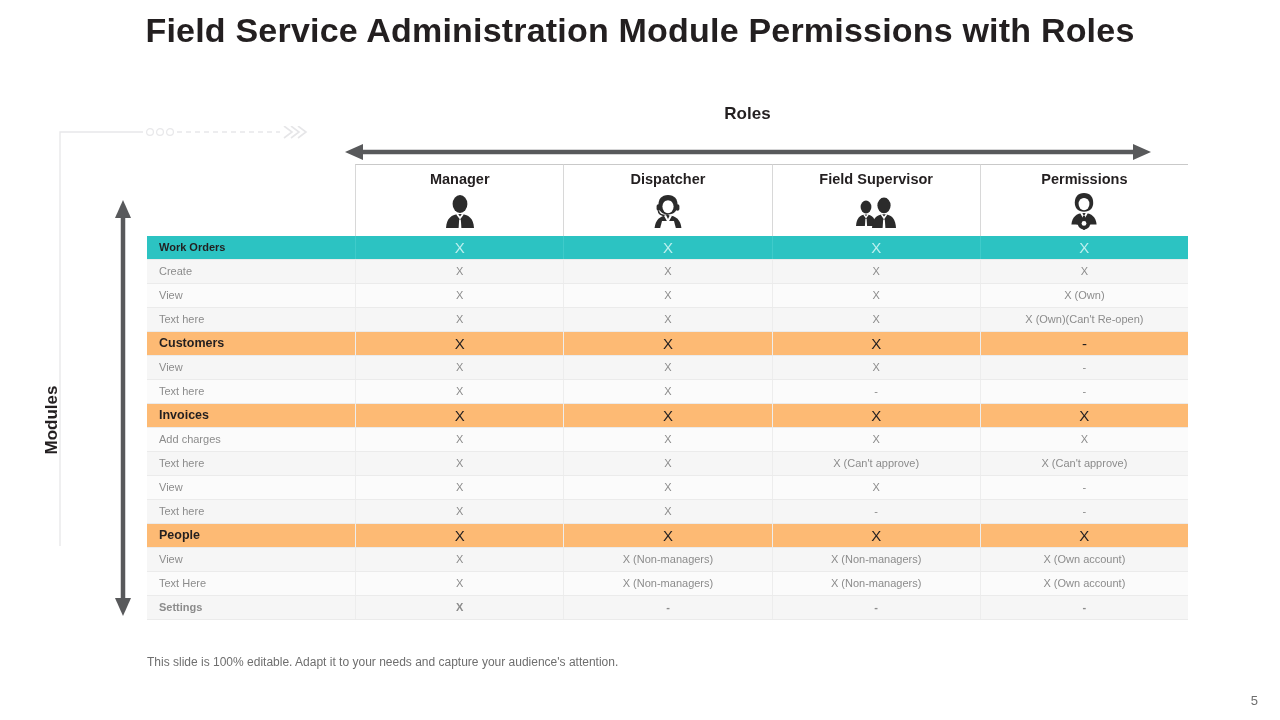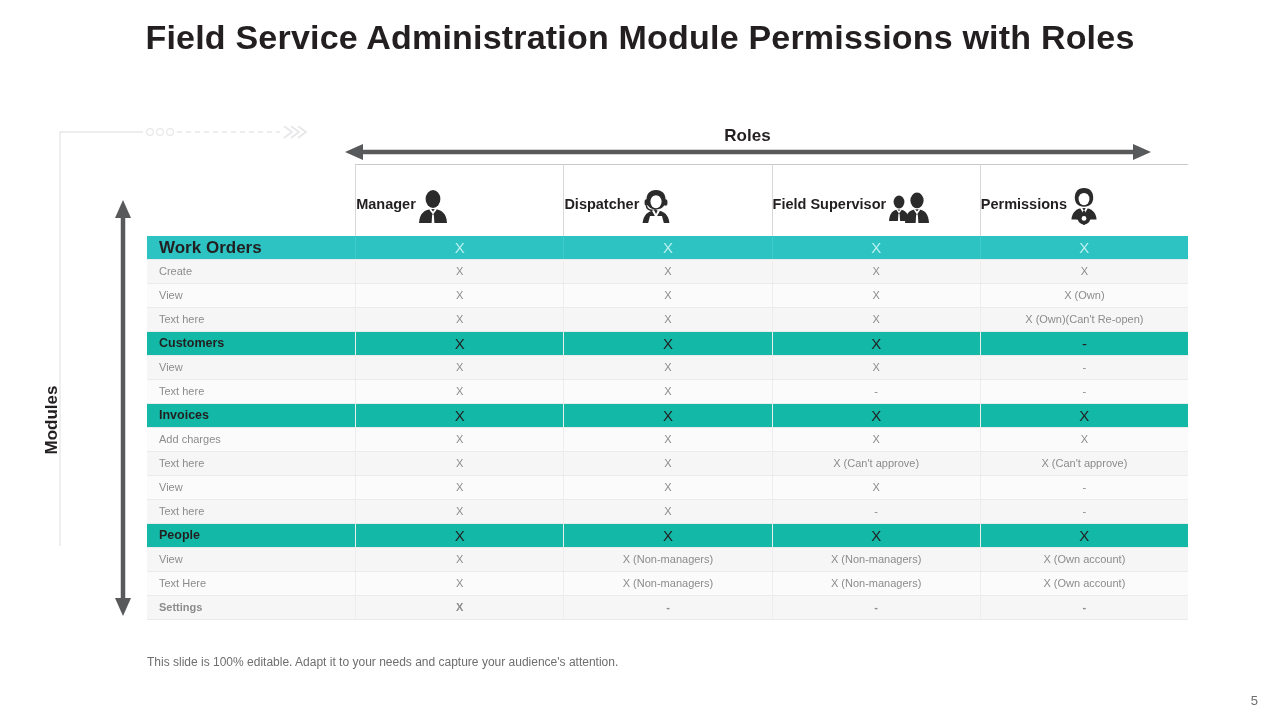--- a/index.html
+++ b/index.html
@@ -12,21 +12,21 @@
     background: #ffffff;
     font-family: "Liberation Sans", sans-serif;
     overflow: hidden;
     position: relative;
   }
 
   
   #slide-title {
     position: absolute;
     left: 0;
-    top: 18px;
+    top: 11px;
     width: 1280px;
     text-align: center;
     font-size: 34px;
     font-weight: bold;
     color: #231f20;
     letter-spacing: 0.2px;
     white-space: nowrap;
   }
 
   
@@ -36,21 +36,21 @@
     top: 126px;
     width: 255px;
     height: 420px;
     pointer-events: none;
   }
 
   
   #roles-label {
     position: absolute;
     left: 345px;
-    top: 126px;
+    top: 104px;
     width: 805px;
     text-align: center;
     font-size: 17px;
     font-weight: bold;
     color: #231f20;
   }
   #roles-arrow {
     position: absolute;
     left: 343px;
     top: 141px;
@@ -94,21 +94,21 @@
   #perm-table thead th {
     padding: 0;
     vertical-align: top;
   }
   .head-cell {
     height: 72px;
     border-left: 1px solid #d8d8d8;
     border-top: 1px solid #c9c9c9;
     box-sizing: border-box;
     display: flex;
-    flex-direction: row;
+    flex-direction: column;
     align-items: center;
     justify-content: flex-start;
     padding-top: 6px;
   }
   .head-cell.first { border-left: none; border-top: none; }
   .head-label {
     font-size: 14.5px;
     font-weight: bold;
     color: #231f20;
     white-space: nowrap;
@@ -121,21 +121,21 @@
     justify-content: center;
   }
 
   #perm-table tbody td {
     padding: 0;
     height: 23px;
     border-bottom: 1px solid #ebebeb;
     background: #fbfbfb;
   }
   #perm-table tbody tr:nth-child(even) td { background: #f6f6f6; }
-  #perm-table tbody tr.grp td { background: #14b8a6; }
+  #perm-table tbody tr.grp td { background: #fdba74; }
 
   .cell-inner {
     height: 23px;
     line-height: 23px;
     text-align: center;
     font-size: 11px;
     color: #8c8c8c;
     white-space: nowrap;
     overflow: hidden;
   }
@@ -153,21 +153,21 @@
   }
   tr.grp td.role .cell-inner {
     font-weight: normal;
     color: #231f20;
     font-size: 15px;
   }
 
   
   tr.hl td { background: #2cc3c2 !important; border-bottom: none; }
   tr.hl td .cell-inner { color: #ffffff; }
-  tr.hl td.mod .cell-inner { font-weight: bold; font-size: 17px; }
+  tr.hl td.mod .cell-inner { font-weight: bold; font-size: 11px; }
   tr.hl td.role .cell-inner {
     font-size: 15px;
     color: #bdf0ef;
     border-left: 1px solid #3fcbca;
   }
 
   tr.last td { border-bottom: 2px solid #9a9a9a; font-weight: bold; }
 
   
   #footer-note {

